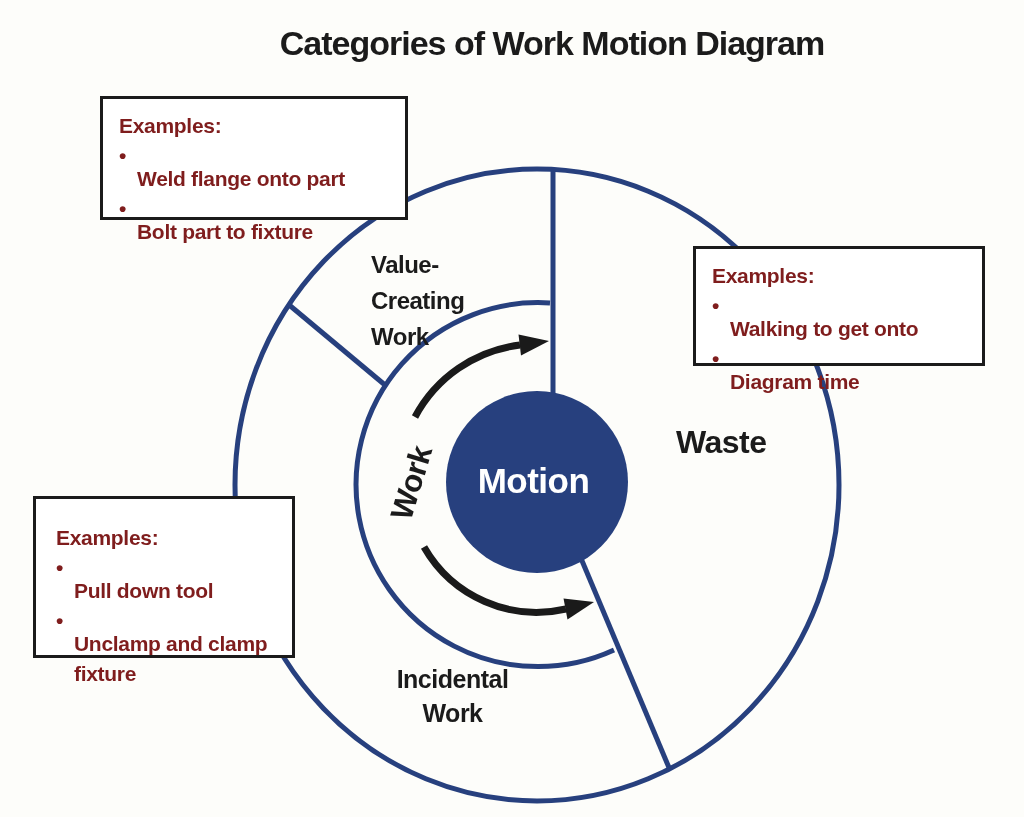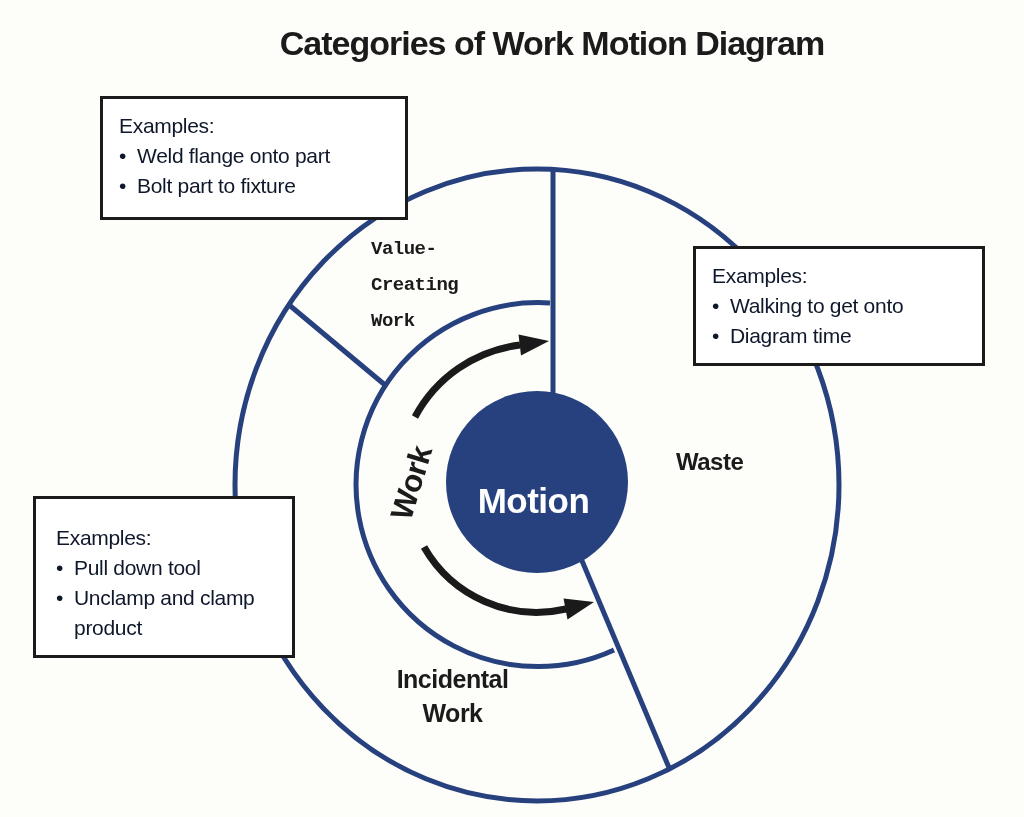--- a/index.html
+++ b/index.html
@@ -29,68 +29,66 @@
   }
   #page-title {
     left:0; top:24px;
     width:1024px;
     text-align:center;
     font-size:34px;
     letter-spacing:-1px;
     padding-left:40px;
   }
   #seg-value-creating {
-    left:371px; top:231px;
-    font-size:19px;
+    left:371px; top:247px;
+    font-size:24px;
     line-height:36px;
-    font-family:Liberation Mono, monospace;
   }
   #seg-waste {
-    left:676px; top:448px;
-    font-size:24px;
+    left:676px; top:424px;
+    font-size:32px;
   }
   #seg-incidental {
     left:355px; top:662px;
     width:195px;
     text-align:center;
     font-size:25px;
     line-height:34px;
   }
   #center-label {
     left:446px; top:461px;
     width:175px;
     text-align:center;
     font-size:35px;
     color:#ffffff;
-    margin-top:20px;
   }
   #ring-label {
     left:352px; top:465px;
     width:120px;
     text-align:center;
     font-size:31px;
     transform:rotate(-73deg);
   }
   .ex-box {
     position:absolute;
     background:#ffffff;
     border:3px solid #1b1b1b;
     box-sizing:border-box;
-    font-weight:normal;
-    color:#0f172a;
+    font-weight:bold;
+    color:#7f1d1d;
     font-size:21px;
     line-height:30px;
     letter-spacing:-0.3px;
   }
   #box-value-creating { left:100px; top:96px;  width:308px; height:124px; padding:12px 8px 0 16px; }
   #box-waste          { left:693px; top:246px; width:292px; height:120px; padding:12px 8px 0 16px; }
   #box-incidental     { left:33px;  top:496px; width:262px; height:162px; padding:24px 8px 0 20px; }
   .ex-item { display:flex; }
   .blt { width:18px; flex:0 0 18px; }
-  .itxt { flex:1 1 auto; }
+  .itxt { flex:1 1 auto;margin-top:23px; }
 </style>
 </head>
 <body>
 
 <div id="stage">
 
   <div id="page-title" class="lbl">Categories of Work Motion Diagram</div>
 
   <svg id="diagram-svg" viewBox="0 0 1024 817" xmlns="http://www.w3.org/2000/svg">
 
@@ -146,17 +144,17 @@
   </div>
 
   <div id="box-incidental" class="ex-box">
     <div class="ex-head">Examples:</div>
     <div class="ex-item">
       <span class="blt">•</span>
       <span class="itxt">Pull down tool</span>
     </div>
     <div class="ex-item">
       <span class="blt">•</span>
-      <span class="itxt">Unclamp and clamp product</span>
+      <span class="itxt">Unclamp and clamp fixture</span>
     </div>
   </div>
 
 </div>
 
 </body></html>

